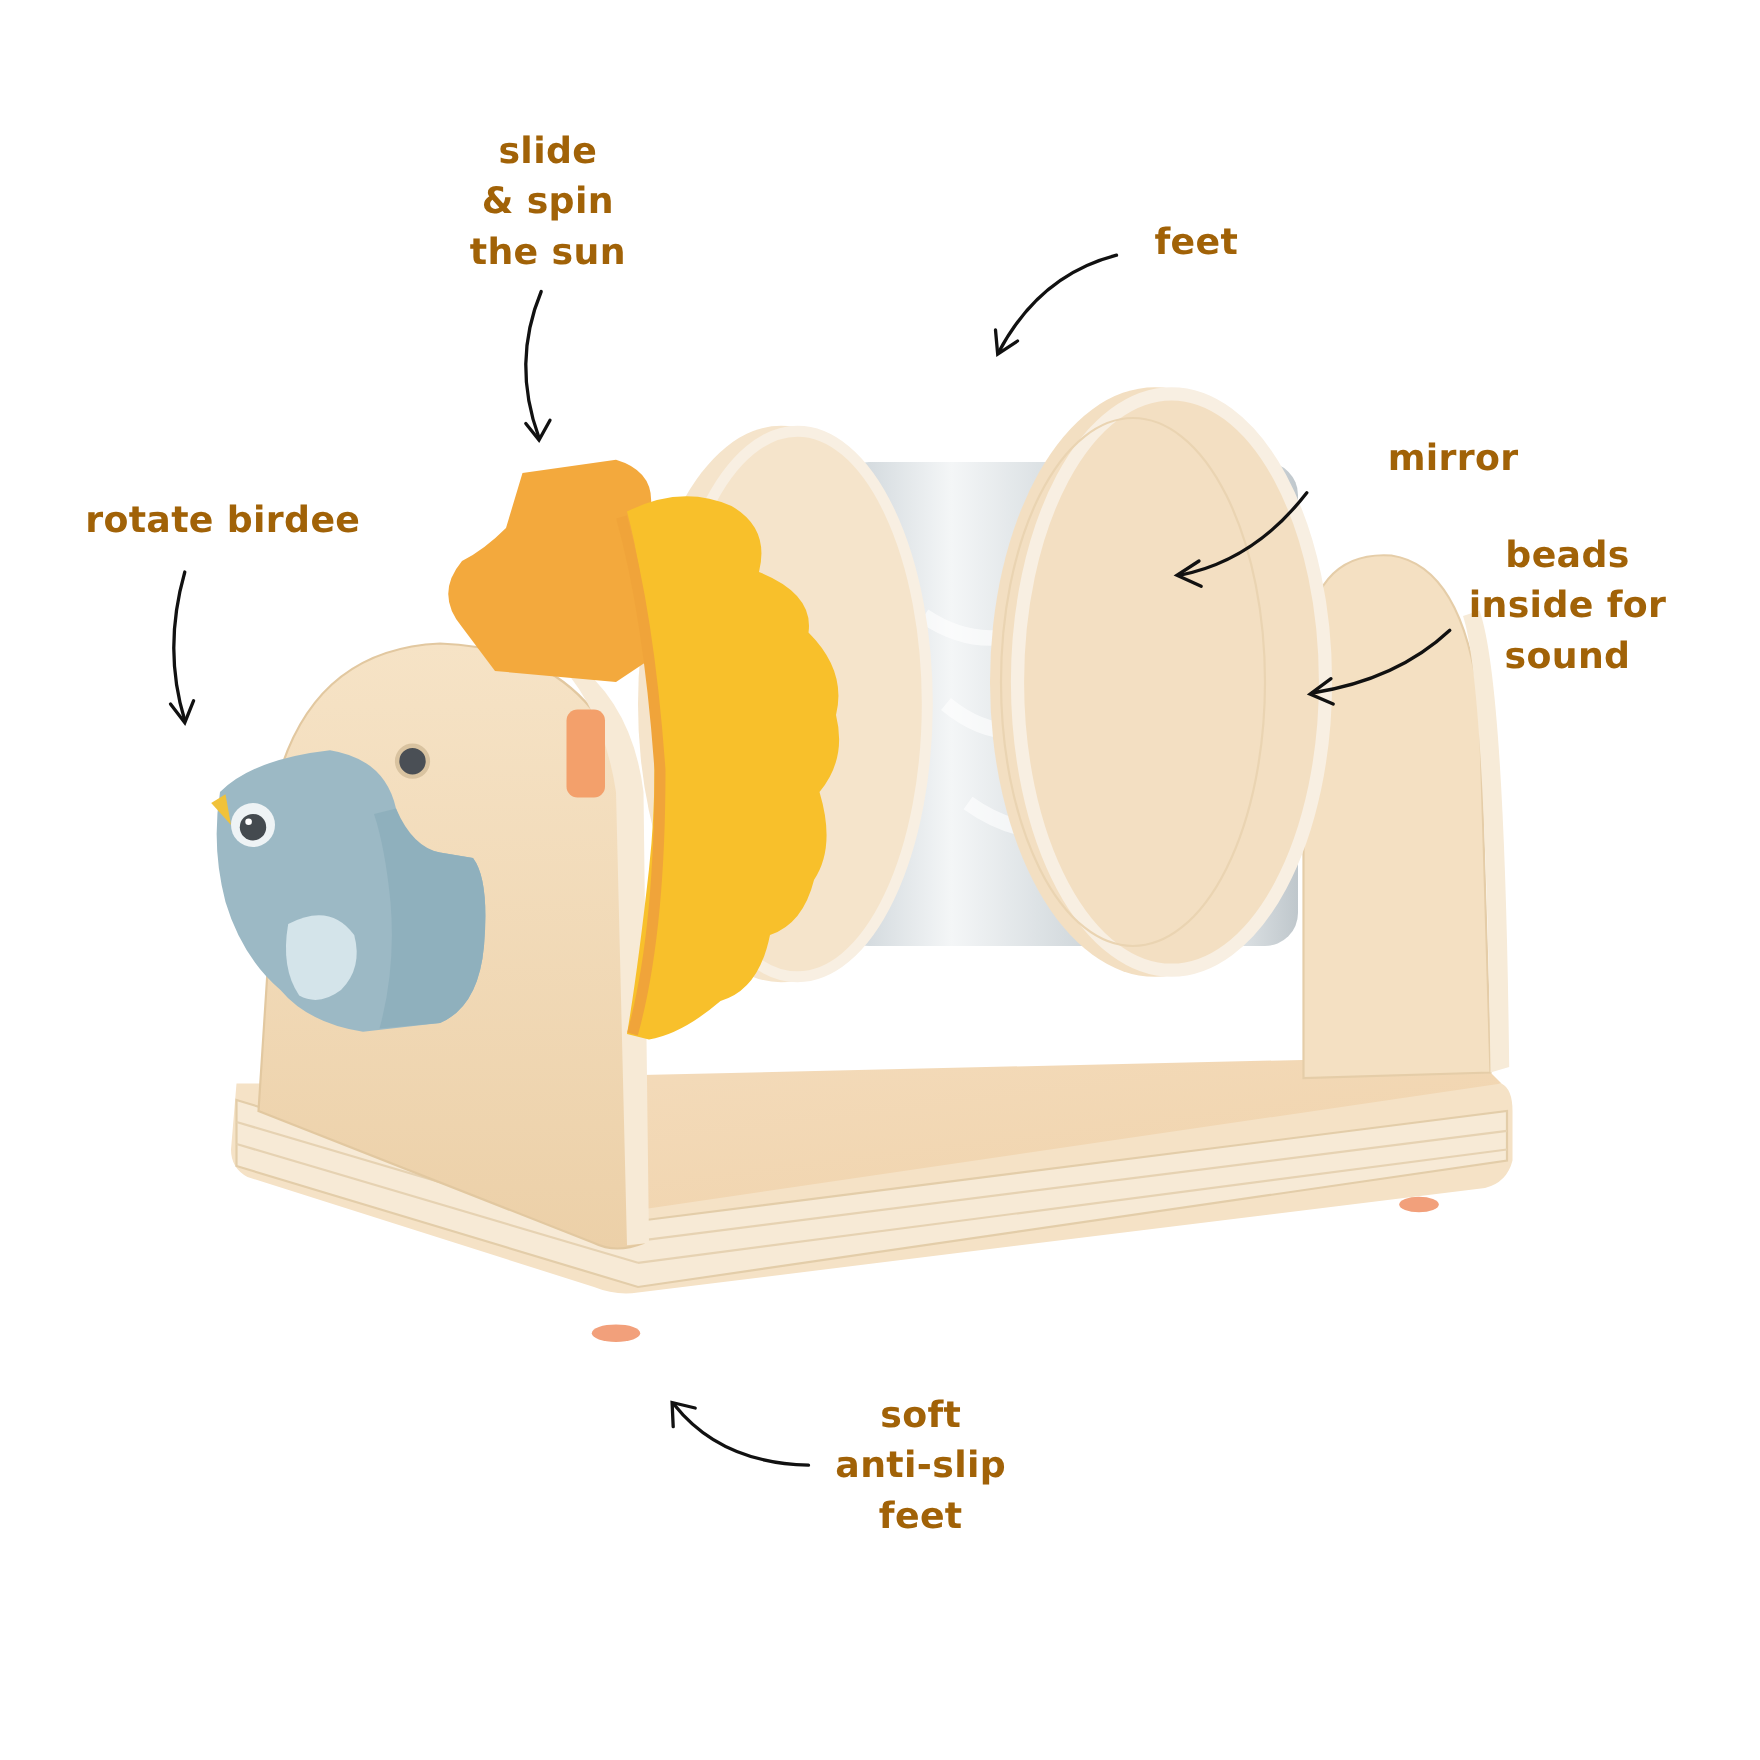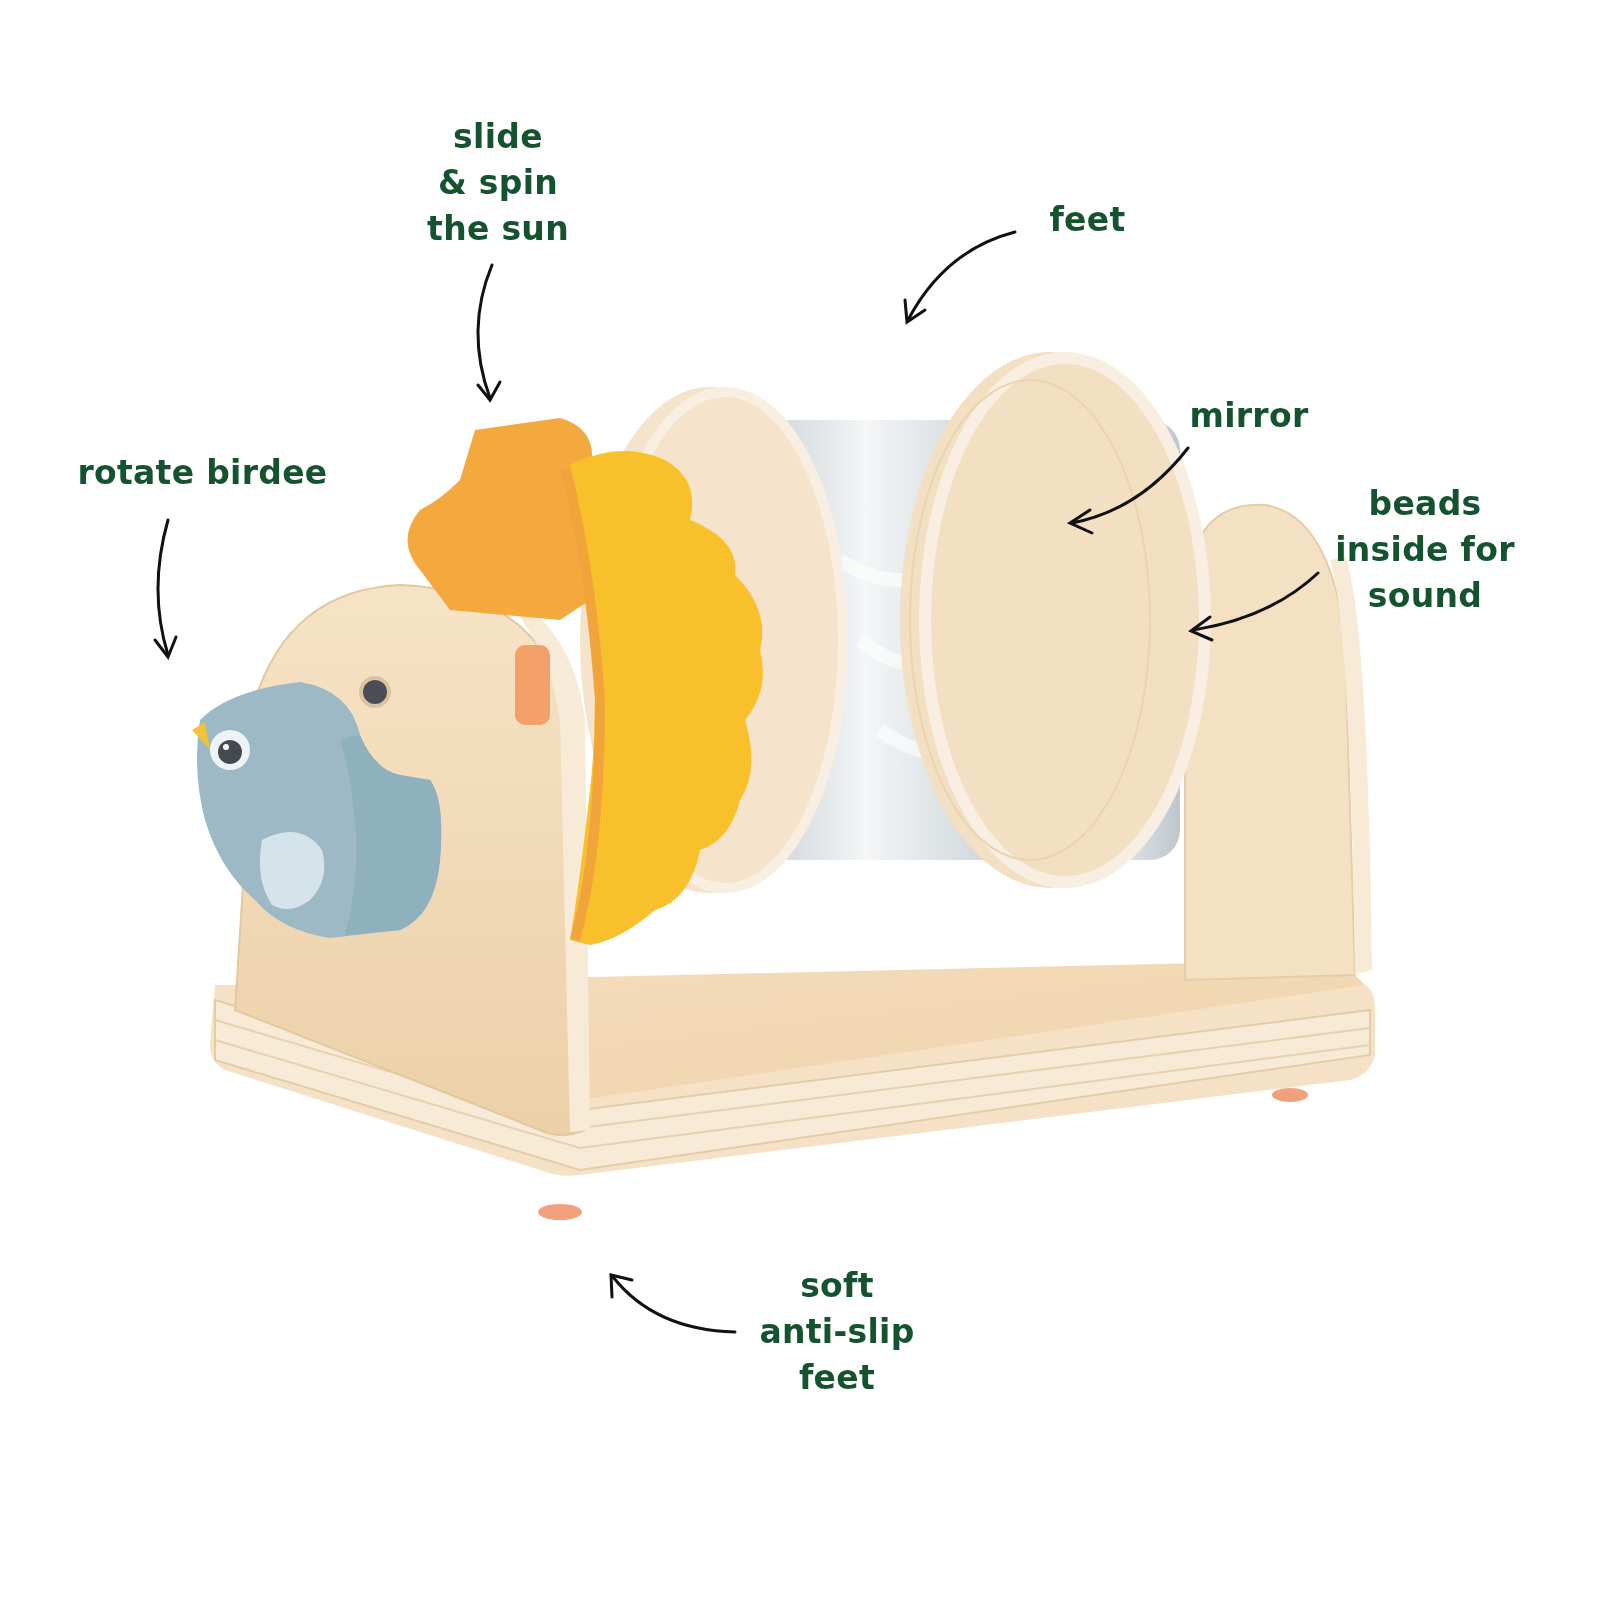--- a/index.html
+++ b/index.html
@@ -1,19 +1,19 @@
 <!DOCTYPE html>
 <html><head>
 <meta charset="utf-8">
 <style>
   html, body { margin: 0; padding: 0; background: #ffffff; }
   body { width: 1600px; height: 1600px; position: relative; overflow: hidden; font-family: "DejaVu Sans", sans-serif; }
   .stage { position: absolute; left: 0; top: 0; width: 1600px; height: 1600px; }
   .label {
-    position: absolute; color: #14532d; font-weight: bold; font-size: 33px;
+    position: absolute; color: #a16207; font-weight: bold; font-size: 33px;
     line-height: 46px; text-align: center; white-space: nowrap; letter-spacing: 0.3px;
   }
   .label span { display: block; }
   svg { position: absolute; left: 0; top: 0; }
 </style>
 </head>
 <body>
 
 <div class="stage">
 
@@ -119,21 +119,21 @@
   </div>
 
   <div class="label" style="left:1030px; top:197px; width:115px;">
     <span>feet</span>
   </div>
 
   <div class="label" style="left:60px; top:450px; width:285px;">
     <span>rotate birdee</span>
   </div>
 
-  <div class="label" style="left:1179px; top:393px; width:140px;">
+  <div class="label" style="left:1251px; top:393px; width:140px;">
     <span>mirror</span>
   </div>
 
   <div class="label" style="left:752px; top:1263px; width:170px;">
     <span>soft</span>
     <span>anti-slip</span>
     <span>feet</span>
   </div>
 
   <div class="label" style="left:1325px; top:481px; width:200px;">

